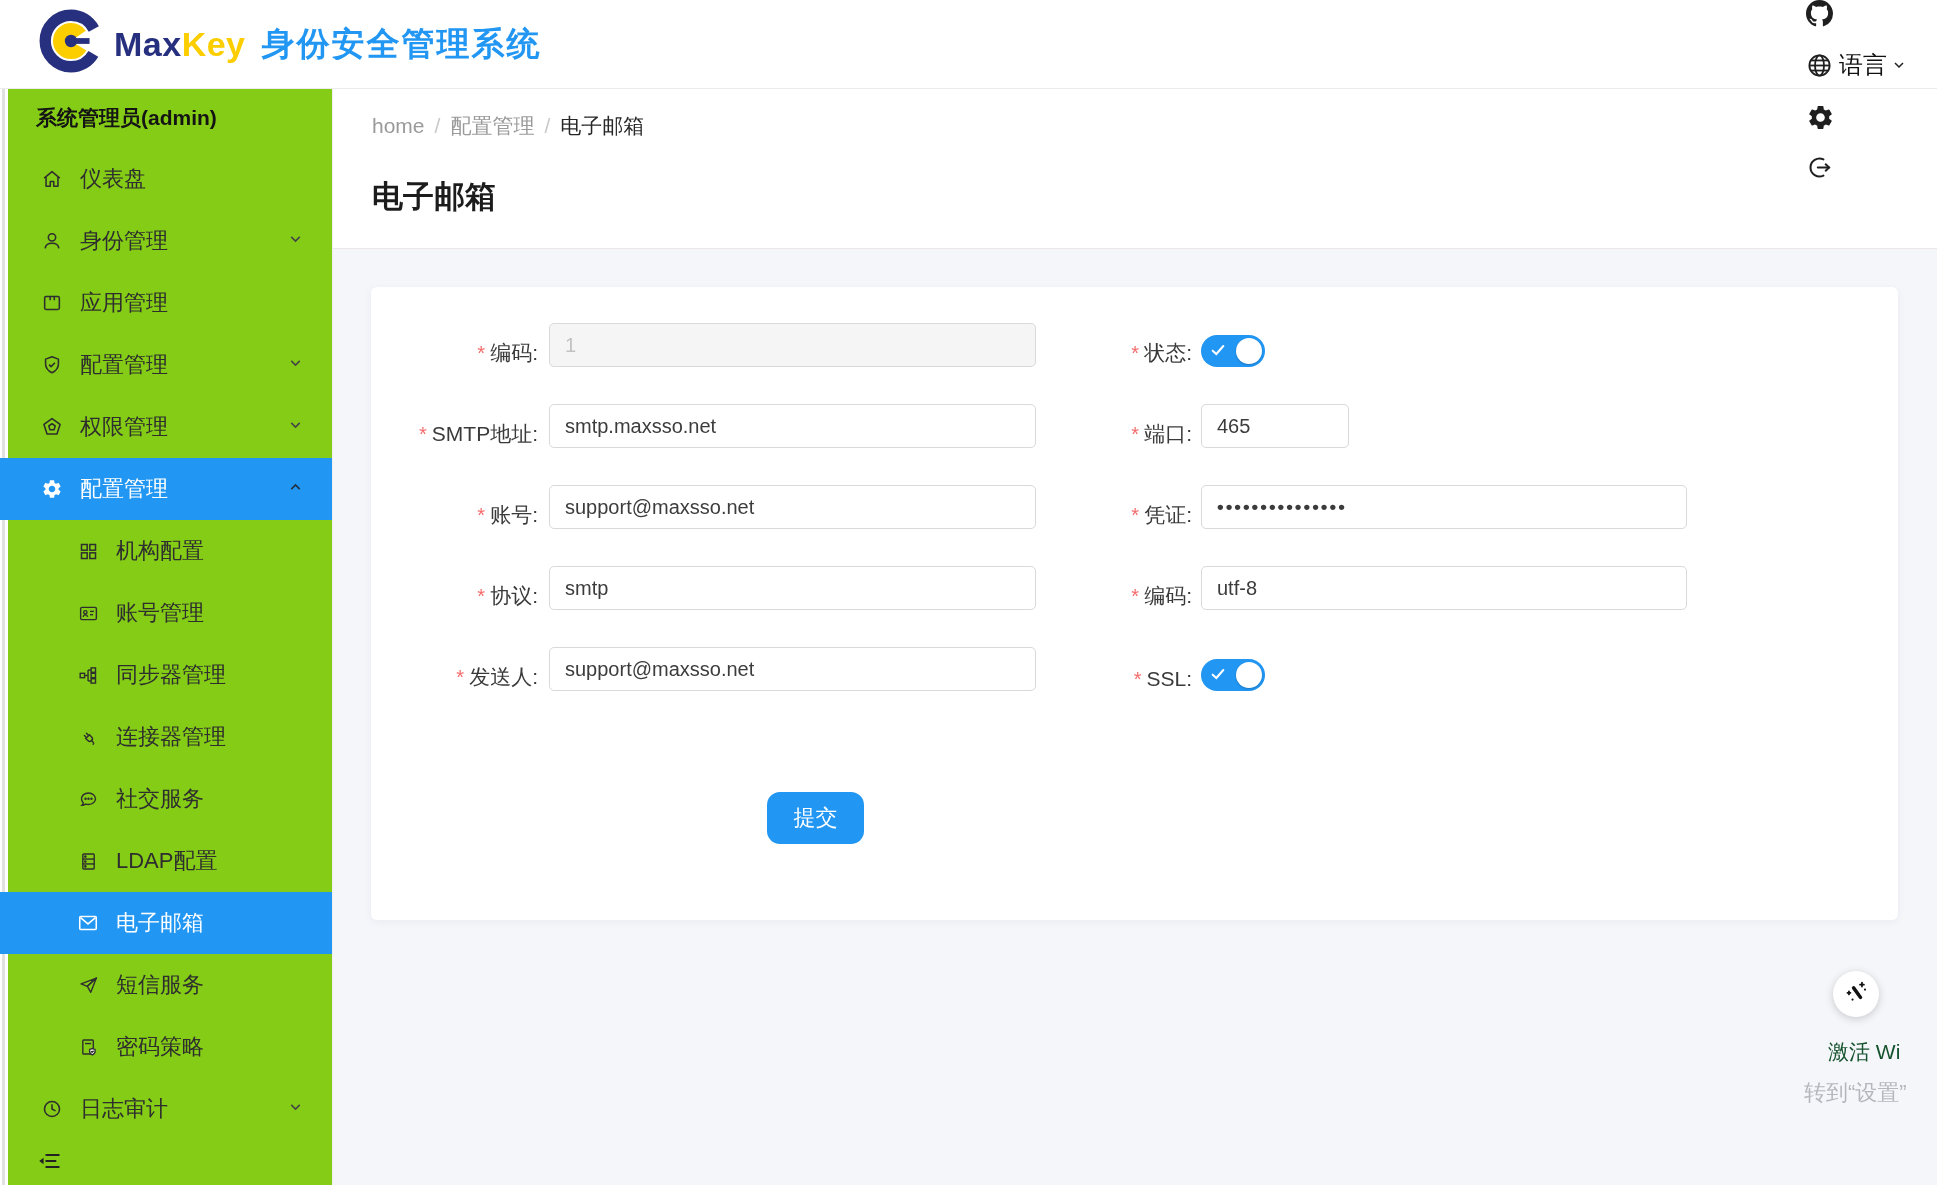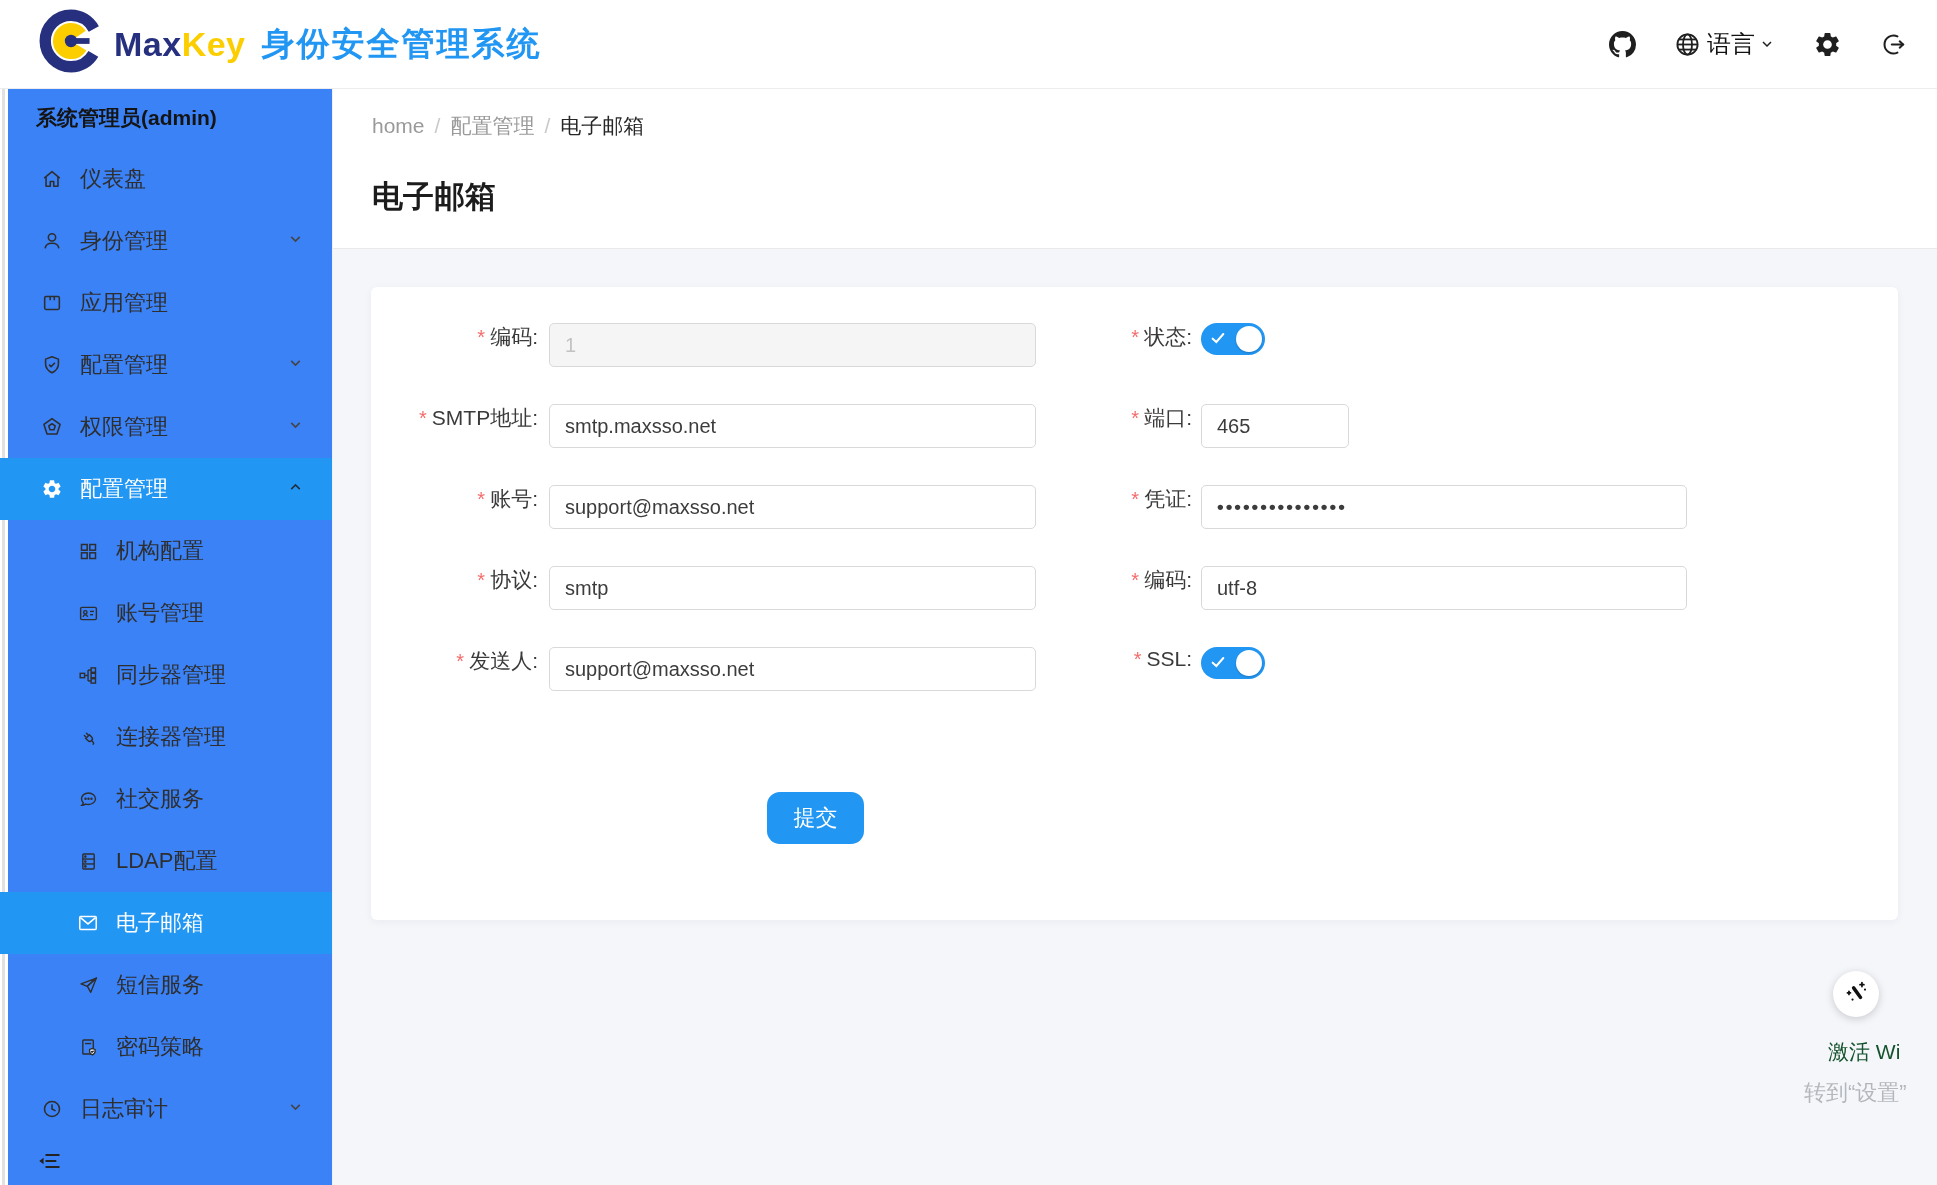--- a/index.html
+++ b/index.html
@@ -7,28 +7,28 @@
   .stage{position:relative;width:1937px;height:1185px;overflow:hidden;background:#f5f6fa;}
 
   
   .topbar{position:absolute;left:0;top:0;width:1937px;height:88px;background:#fff;border-bottom:1px solid #ecebee;z-index:30;display:flex;align-items:center;}
   .brand{display:flex;align-items:center;margin-left:38px;}
   .brand-logo{width:66px;height:66px;margin-top:-6px;}
   .brand-text{margin-left:10px;font-size:34px;font-weight:bold;letter-spacing:.5px;}
   .bt-max{color:#27307e;}
   .bt-key{color:#fcce00;}
   .bt-sub{margin-left:16px;font-size:33px;font-weight:bold;color:#2196f3;letter-spacing:2px;}
-  .top-actions{position:absolute;right:30px;top:0;height:88px;display:flex;align-items:center;gap:38px;color:#1f1f1f;}
+  .top-actions{position:absolute;right:30px;top:0;height:88px;display:flex;align-items:flex-start;gap:22px;color:#1f1f1f;flex-direction:column;}
   .ta{display:flex;align-items:center;cursor:pointer;color:#1f1f1f;}
   .ta svg{display:block;}
   .lang-lbl{font-size:24px;margin:0 4px 0 6px;color:#111;}
   .lang-caret svg{display:block;}
 
   
-  .sidebar{position:absolute;left:0;top:88px;width:332px;bottom:0;background:#3b82f6;border-right:1px solid #f0f0f0;z-index:20;}
+  .sidebar{position:absolute;left:0;top:88px;width:332px;bottom:0;background:#84cc16;border-right:1px solid #f0f0f0;z-index:20;}
   .left-edge{position:absolute;left:0;top:0;bottom:0;width:8px;background:#fff;}
   .left-edge .thumb{position:absolute;left:2px;top:0;bottom:0;width:3px;background:#e1e1e1;}
   .side-user{height:60px;display:flex;align-items:center;padding-left:36px;font-size:21px;font-weight:bold;color:#141414;}
   .menu{position:relative;}
   .mi{height:62px;display:flex;align-items:center;position:relative;color:#2e2e2e;cursor:pointer;}
   .mi .mic{margin-left:40px;width:24px;height:24px;display:flex;align-items:center;justify-content:center;color:#2e2e2e;}
   .mi .mil{margin-left:16px;font-size:22px;}
   .mi.sub .mic{margin-left:76px;}
   .mi .mch{position:absolute;right:28px;top:50%;transform:translateY(-50%);color:#454545;}
   .mi.active{background:#2196f3;color:#fff;}
@@ -40,21 +40,21 @@
   .main{position:absolute;left:332px;top:88px;right:0;bottom:0;background:#f5f6fa;}
   .page-head{position:absolute;left:0;top:0;right:0;height:160px;background:#fff;border-bottom:1px solid #ece8ea;}
   .crumbs{position:absolute;left:40px;top:24px;font-size:21px;color:#9a9a9a;display:flex;gap:10px;align-items:center;}
   .crumbs .sep{color:#c9c9c9;}
   .crumbs .last{color:#262626;}
   .crumbs .lnk{cursor:pointer;}
   .page-title{position:absolute;left:40px;top:88px;font-size:31px;font-weight:600;color:#1c1c1c;}
 
   .card{position:absolute;left:39px;top:199px;width:1527px;height:633px;background:#fff;border-radius:6px;box-shadow:0 2px 8px rgba(20,40,80,.05);}
   .form{padding-top:36px;}
-  .frow{display:flex;align-items:flex-start;height:44px;margin-bottom:37px;}
+  .frow{display:flex;align-items:flex-end;height:44px;margin-bottom:37px;}
   .flbl{font-size:21px;color:#3a3a3a;white-space:nowrap;}
   .flbl .req{color:#f56c6c;margin-right:5px;font-size:20px;}
   .lbl-l{width:167px;text-align:right;}
   .lbl-r{width:156px;text-align:right;}
   .inp{box-sizing:border-box;height:44px;border:1px solid #d9d9d9;border-radius:5px;padding:0 15px;font-size:20px;color:#3c3c3c;background:#fff;outline:none;font-family:"Liberation Sans","DejaVu Sans",sans-serif;}
   .ctl-l{width:487px;margin-left:11px;}
   .ctl-r{margin-left:9px;}
   .w-full-r{width:486px;}
   .w-port{width:148px;}
   .inp:disabled{background:#f5f5f5;color:#c2c2c2;}

